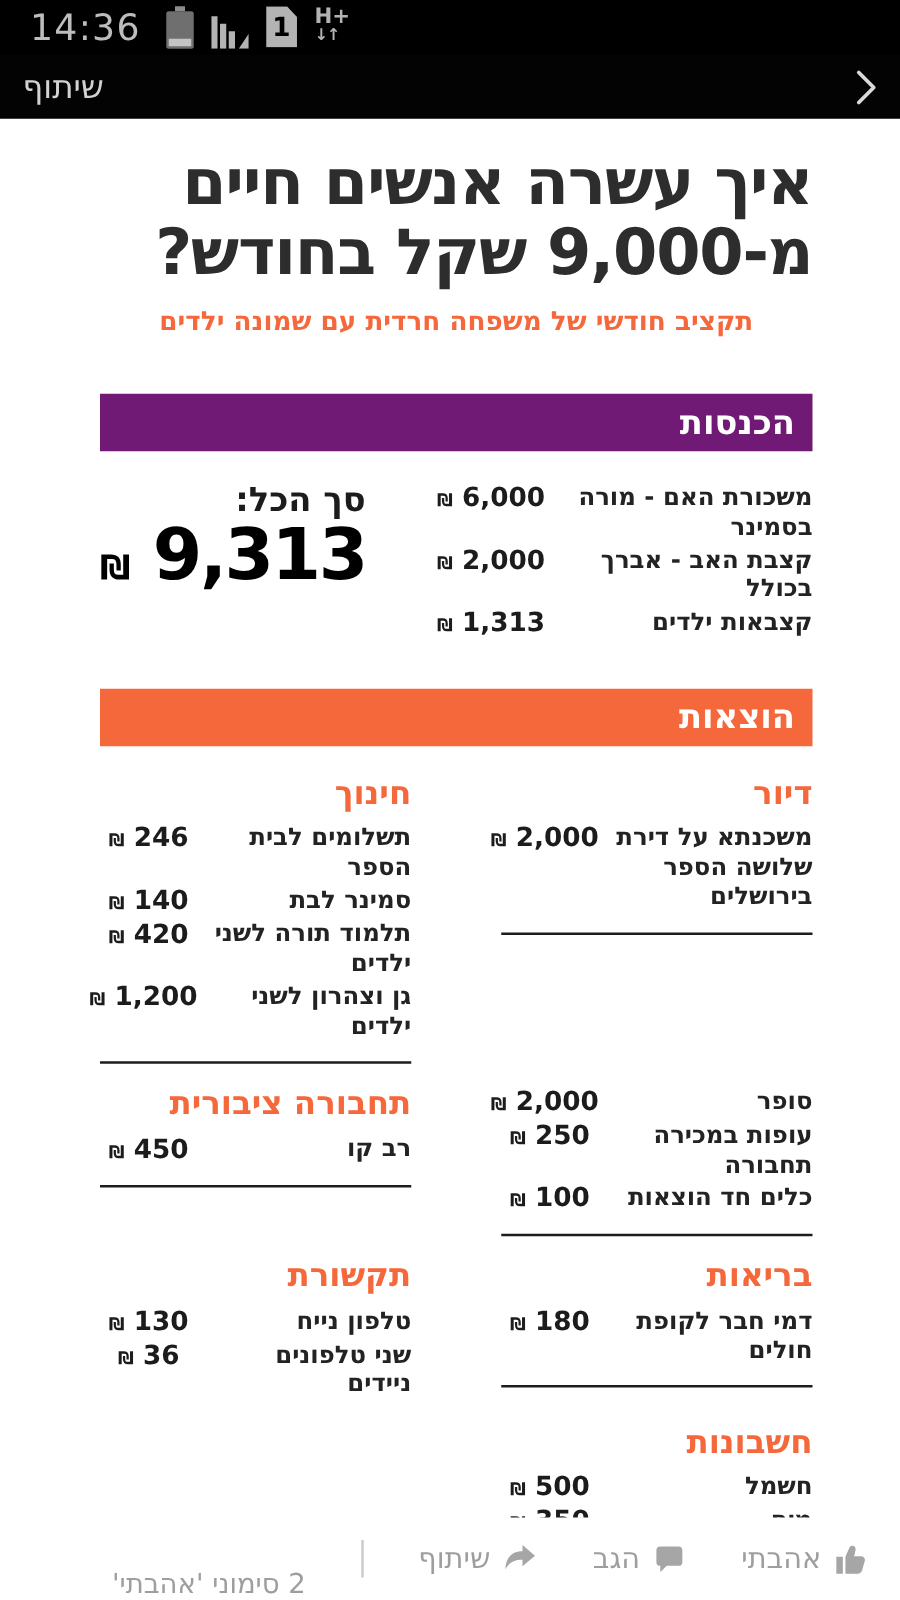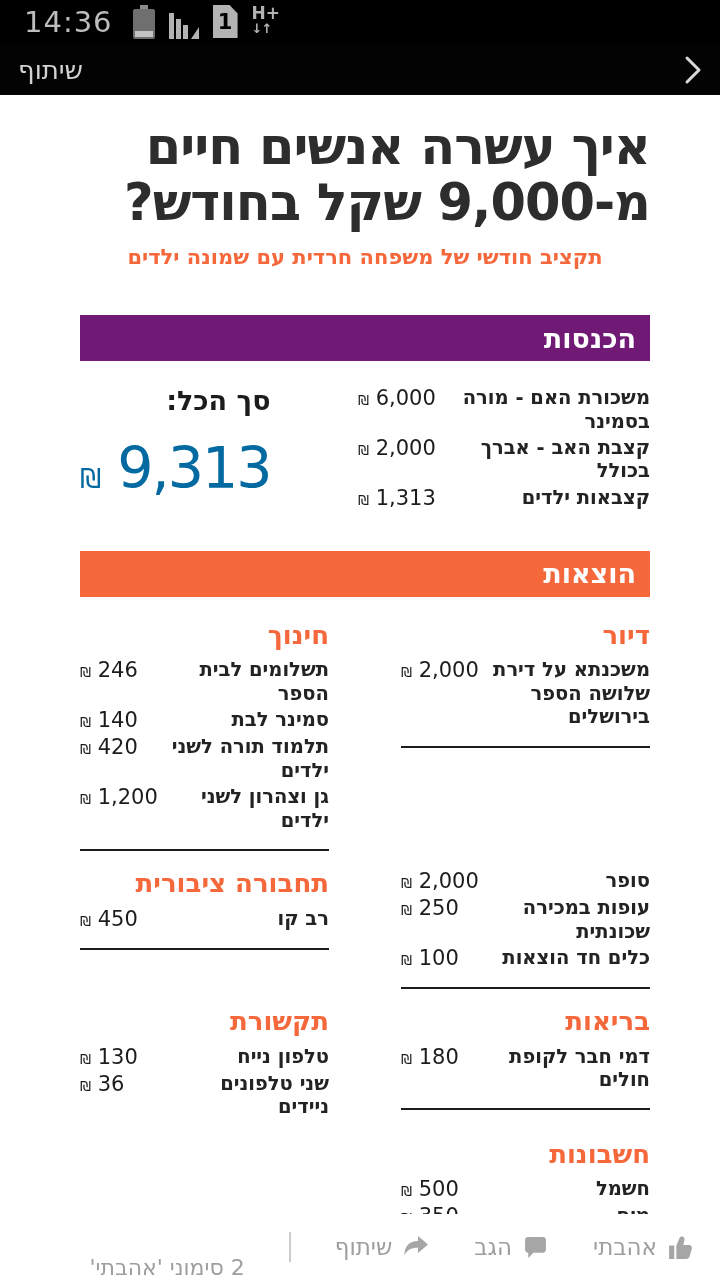--- a/index.html
+++ b/index.html
@@ -44,27 +44,27 @@
     color:#fff;font-size:27px;font-weight:bold;height:46px;
     display:flex;align-items:center;padding:0 14px;margin-top:46px;
   }
   .banner.expenses{margin-top:38px;}
   
   .income-body{display:flex;justify-content:space-between;align-items:flex-start;margin-top:25px;}
   .income-items{width:292px;}
   .item-row{display:flex;justify-content:space-between;align-items:flex-start;margin-bottom:3px;}
   .item-label{font-weight:bold;font-size:19.5px;color:#232323;line-height:1.2;padding-left:10px;}
   .item-value{
-    flex-shrink:0;width:78px;text-align:left;white-space:nowrap;
-    font-weight:normal;font-size:21px;color:#1c1c1c;line-height:1.15;
+    flex-shrink:0;width:78px;text-align:center;white-space:nowrap;
+    font-weight:bold;font-size:21px;color:#1c1c1c;line-height:1.15;
   }
   .shekel{font-size:14px;}
   .total-block{text-align:right;}
   .total-label{font-size:27px;font-weight:bold;color:#1c1c1c;line-height:1.1;}
-  .total-amount{font-size:57px;font-weight:normal;color:#0369a1;line-height:1.0;letter-spacing:-2px;margin-top:24px;}
+  .total-amount{font-size:57px;font-weight:bold;color:#000000;line-height:1.0;letter-spacing:-2px;}
   .shekel-big{font-size:27px;letter-spacing:0;}
   
   .expenses-grid{display:grid;grid-template-columns:1fr 1fr;column-gap:72px;margin-top:24px;}
   .exp-section{margin-bottom:18px;}
   .section-title{margin:0 0 9px;font-size:26px;font-weight:bold;line-height:1.1;}
   .divider{border-top:2px solid #1d1d1d;margin-top:17px;}
   
   .action-bar{
     position:absolute;bottom:0;left:0;right:0;height:66px;background:#fff;
     display:flex;align-items:center;direction:rtl;padding:0 26px;gap:44px;
@@ -175,21 +175,21 @@
         </div>
         <div class="divider"></div>
       </div>
 
       <div class="exp-section">
         <div class="item-row">
           <span class="item-label">סופר</span>
           <span class="item-value"><span>2,000</span> <span class="shekel">₪</span></span>
         </div>
         <div class="item-row">
-          <span class="item-label">עופות במכירה שכונתית</span>
+          <span class="item-label">עופות במכירה תחבורה</span>
           <span class="item-value"><span>250</span> <span class="shekel">₪</span></span>
         </div>
         <div class="item-row">
           <span class="item-label">כלים חד הוצאות</span>
           <span class="item-value"><span>100</span> <span class="shekel">₪</span></span>
         </div>
         <div class="divider"></div>
       </div>
 
       <div class="exp-section">

